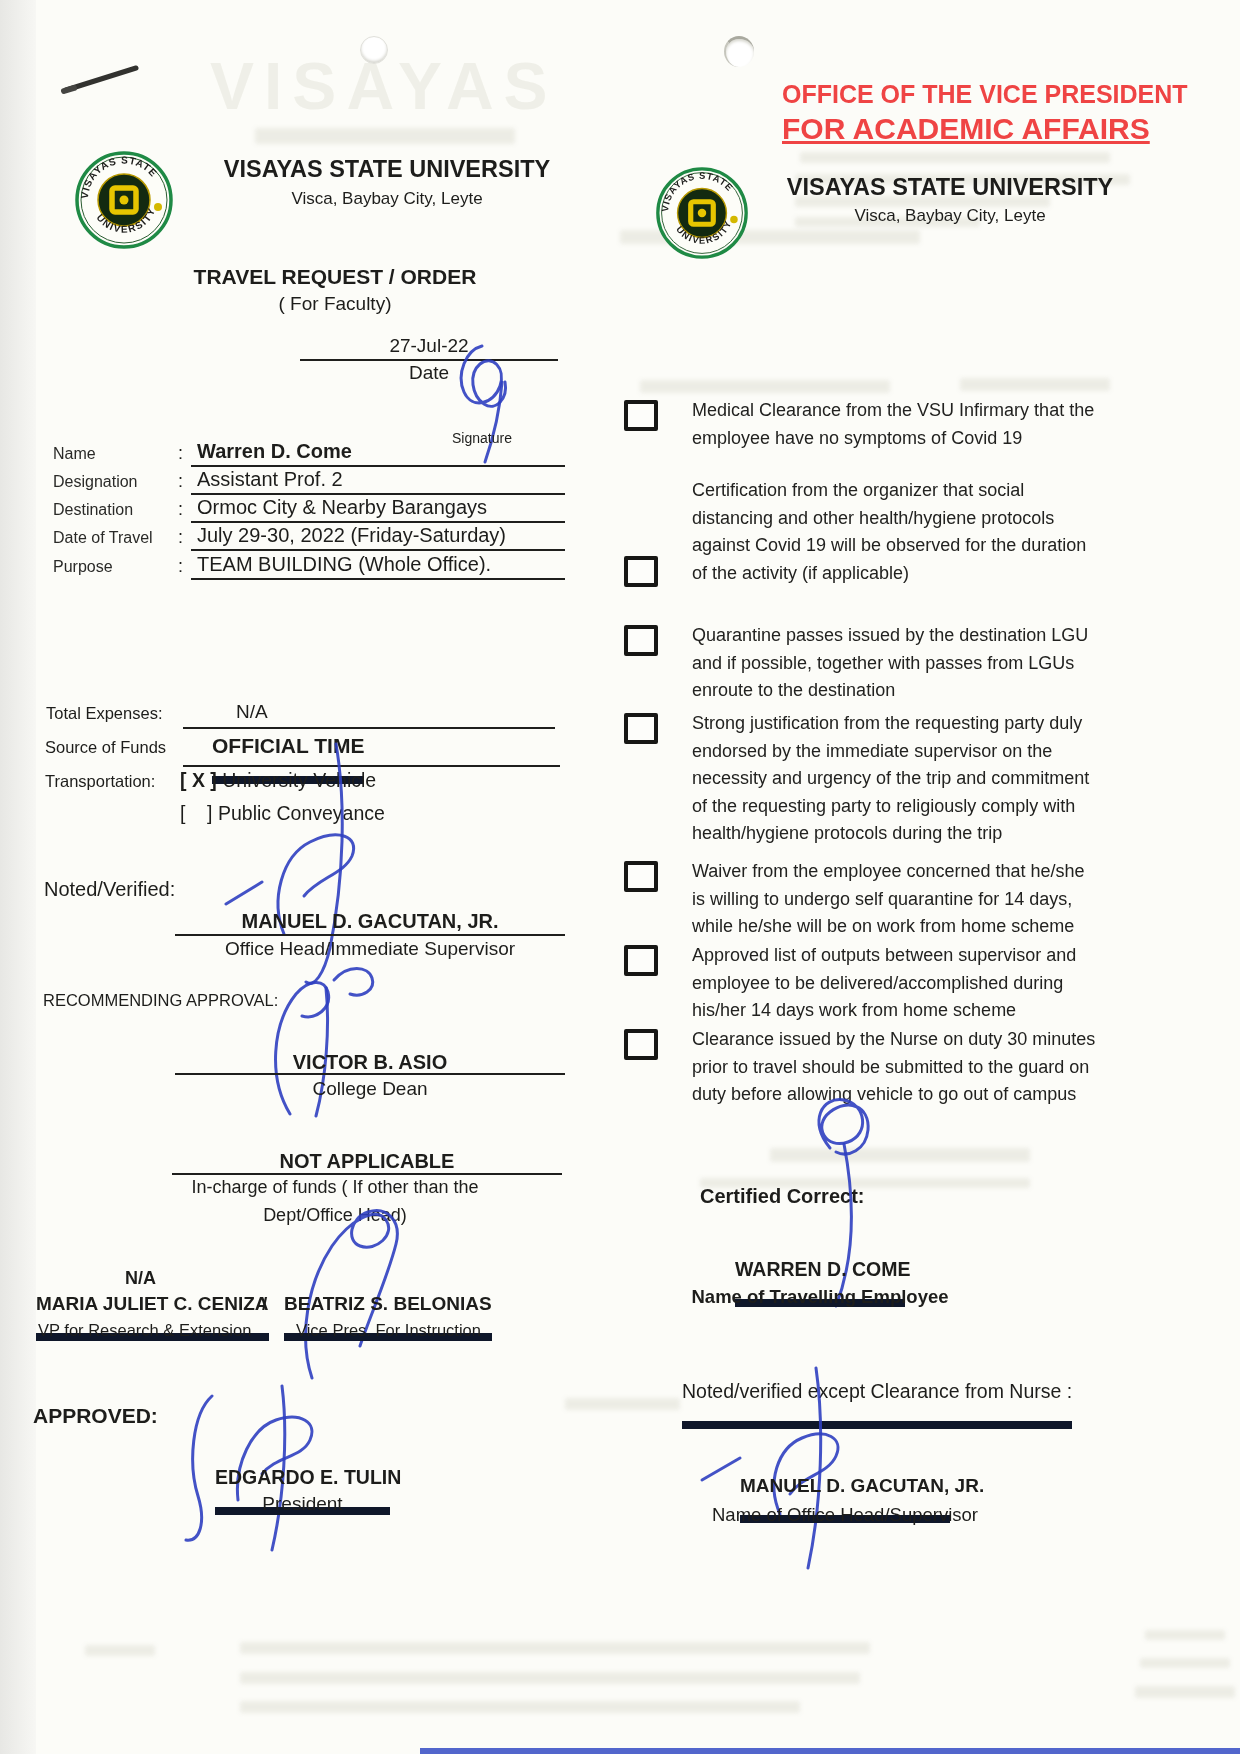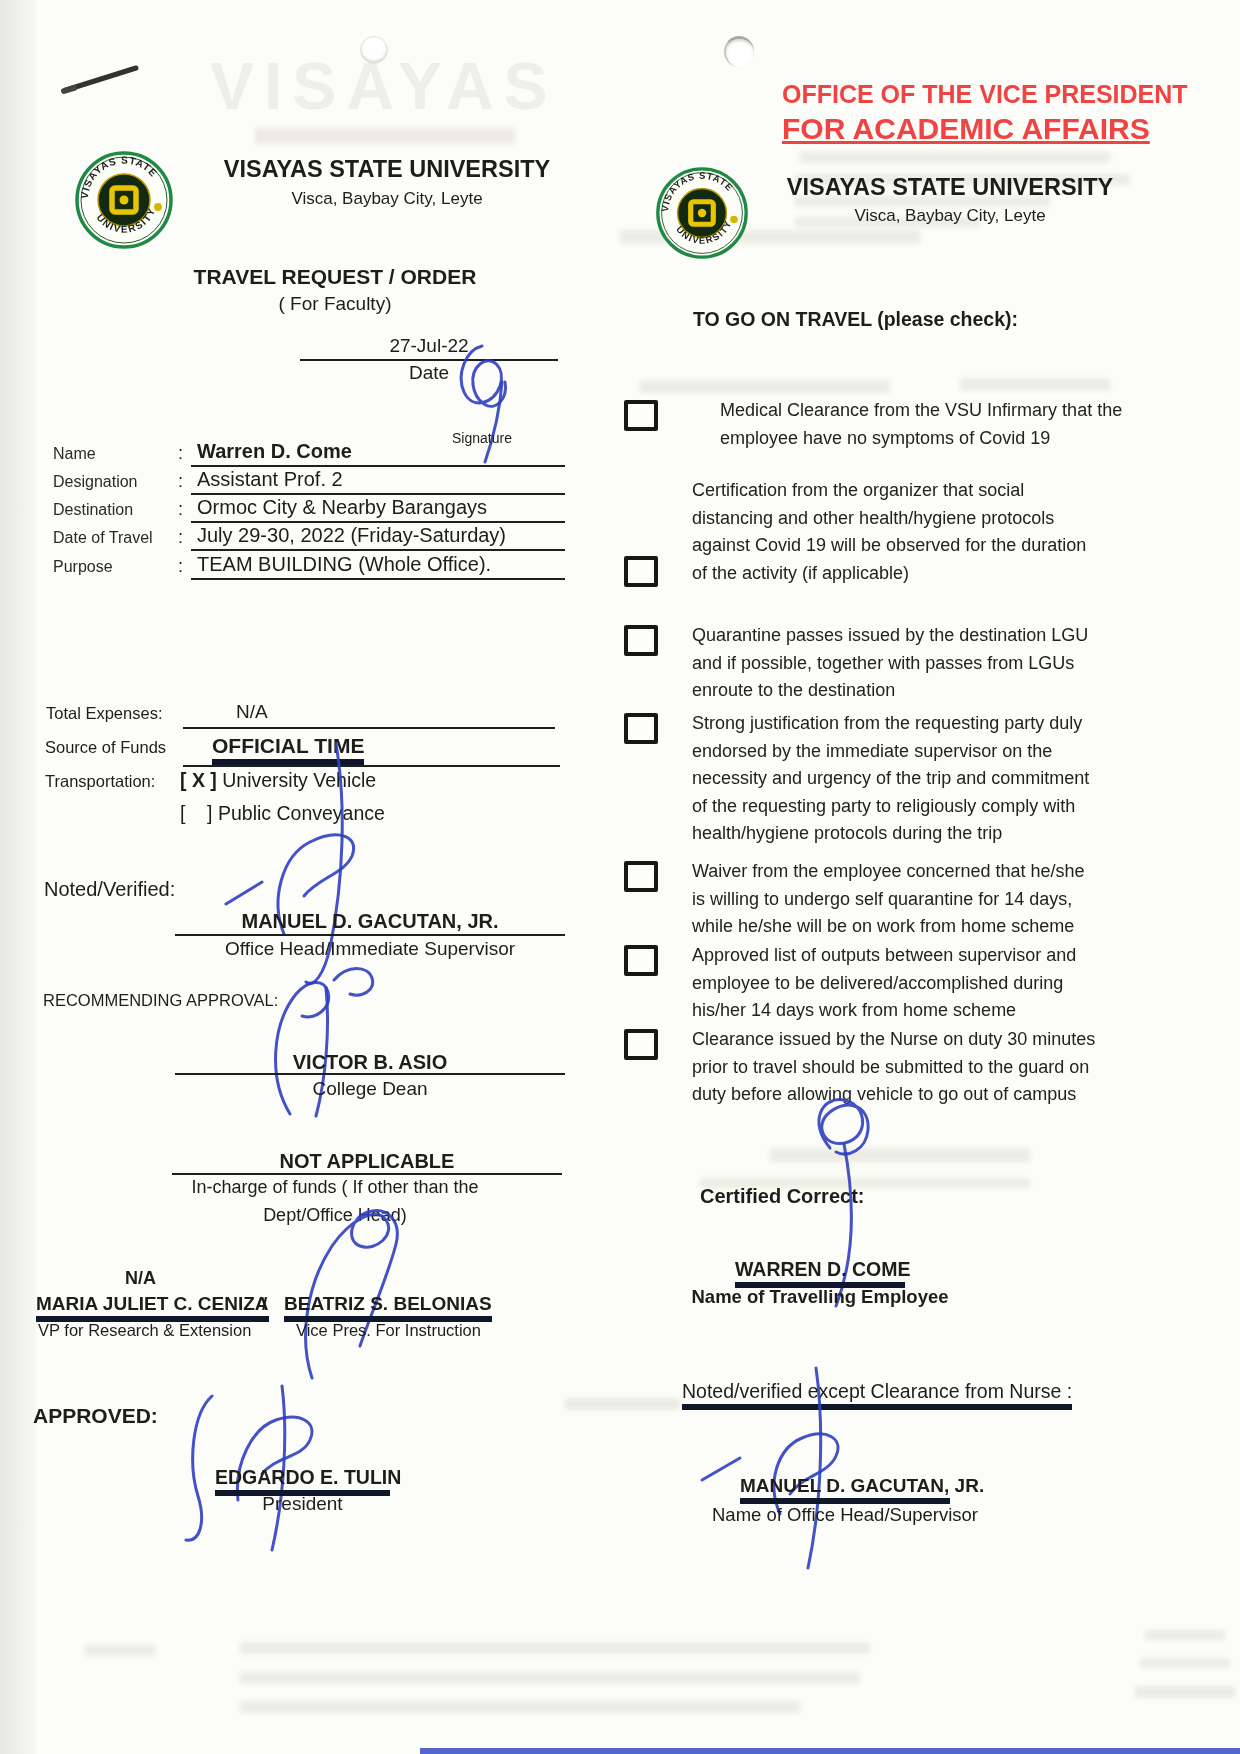--- a/index.html
+++ b/index.html
@@ -2,21 +2,21 @@
 <html><head>
 <meta charset="utf-8">
 <style>
   html,body{margin:0;padding:0;background:#8f8f8f;}
   .page{position:relative;width:1240px;height:1754px;background:#fcfcf8;
         font-family:"Liberation Sans",sans-serif;color:#1d1d1b;overflow:hidden;margin:0 auto;}
   .t{position:absolute;white-space:nowrap;}
   .b{font-weight:bold;}
   .c{text-align:center;}
   .line{position:absolute;border-top:2px solid #1f1f1d;height:0;}
-  .uspan{border-bottom:6px solid #0f172a;padding-bottom:1px;}
+  .uspan{border-bottom:8px solid #0f172a;padding-bottom:18px;}
   
   .frow{position:absolute;display:flex;align-items:flex-end;}
   .flabel{font-size:16px;width:125px;padding-bottom:4px;color:#2a2a28;}
   .fcolon{font-size:18px;width:13px;padding-bottom:3px;}
   .fvalue{font-size:20px;width:368px;border-bottom:2px solid #1f1f1d;
           padding:0 0 2px 6px;line-height:23px;white-space:nowrap;}
   .vbold{font-weight:bold;}
   
   .chk-item{position:absolute;left:624px;display:flex;align-items:flex-start;}
   .chk{width:26px;height:23px;border:4px solid #171715;border-radius:2px;
@@ -210,23 +210,22 @@
       <textPath href="#arcTopB" startOffset="7%">VISAYAS STATE</textPath>
     </text>
     <text font-size="10" font-weight="bold" fill="#1d1d1b" letter-spacing="1.5">
       <textPath href="#arcBotB" startOffset="9%">UNIVERSITY</textPath>
     </text>
   </svg>
 
   <div class="t b c" style="left:785px;top:174px;width:330px;font-size:23.5px;">VISAYAS STATE UNIVERSITY</div>
   <div class="t c" style="left:785px;top:206px;width:330px;font-size:17px;">Visca, Baybay City, Leyte</div>
 
-  <div class="t b c" style="left:618px;top:308px;width:475px;font-size:19.5px;">TO GO ON TRAVEL (please check):</div>
-
-  <div class="chk-item" style="top:397px;gap:28px;">
+
+  <div class="chk-item" style="top:397px;">
     <span class="chk"></span>
     <div class="chk-text">Medical Clearance from the VSU Infirmary that the employee have no symptoms of Covid 19</div>
   </div>
   <div class="chk-item" style="top:477px;align-items:flex-end;">
     <span class="chk"></span>
     <div class="chk-text">Certification from the organizer that social distancing and other health/hygiene protocols against Covid 19 will be observed for the duration of the activity (if applicable)</div>
   </div>
   <div class="chk-item" style="top:622px;">
     <span class="chk"></span>
     <div class="chk-text">Quarantine passes issued by the destination LGU and if possible, together with passes from LGUs enroute to the destination</div>

